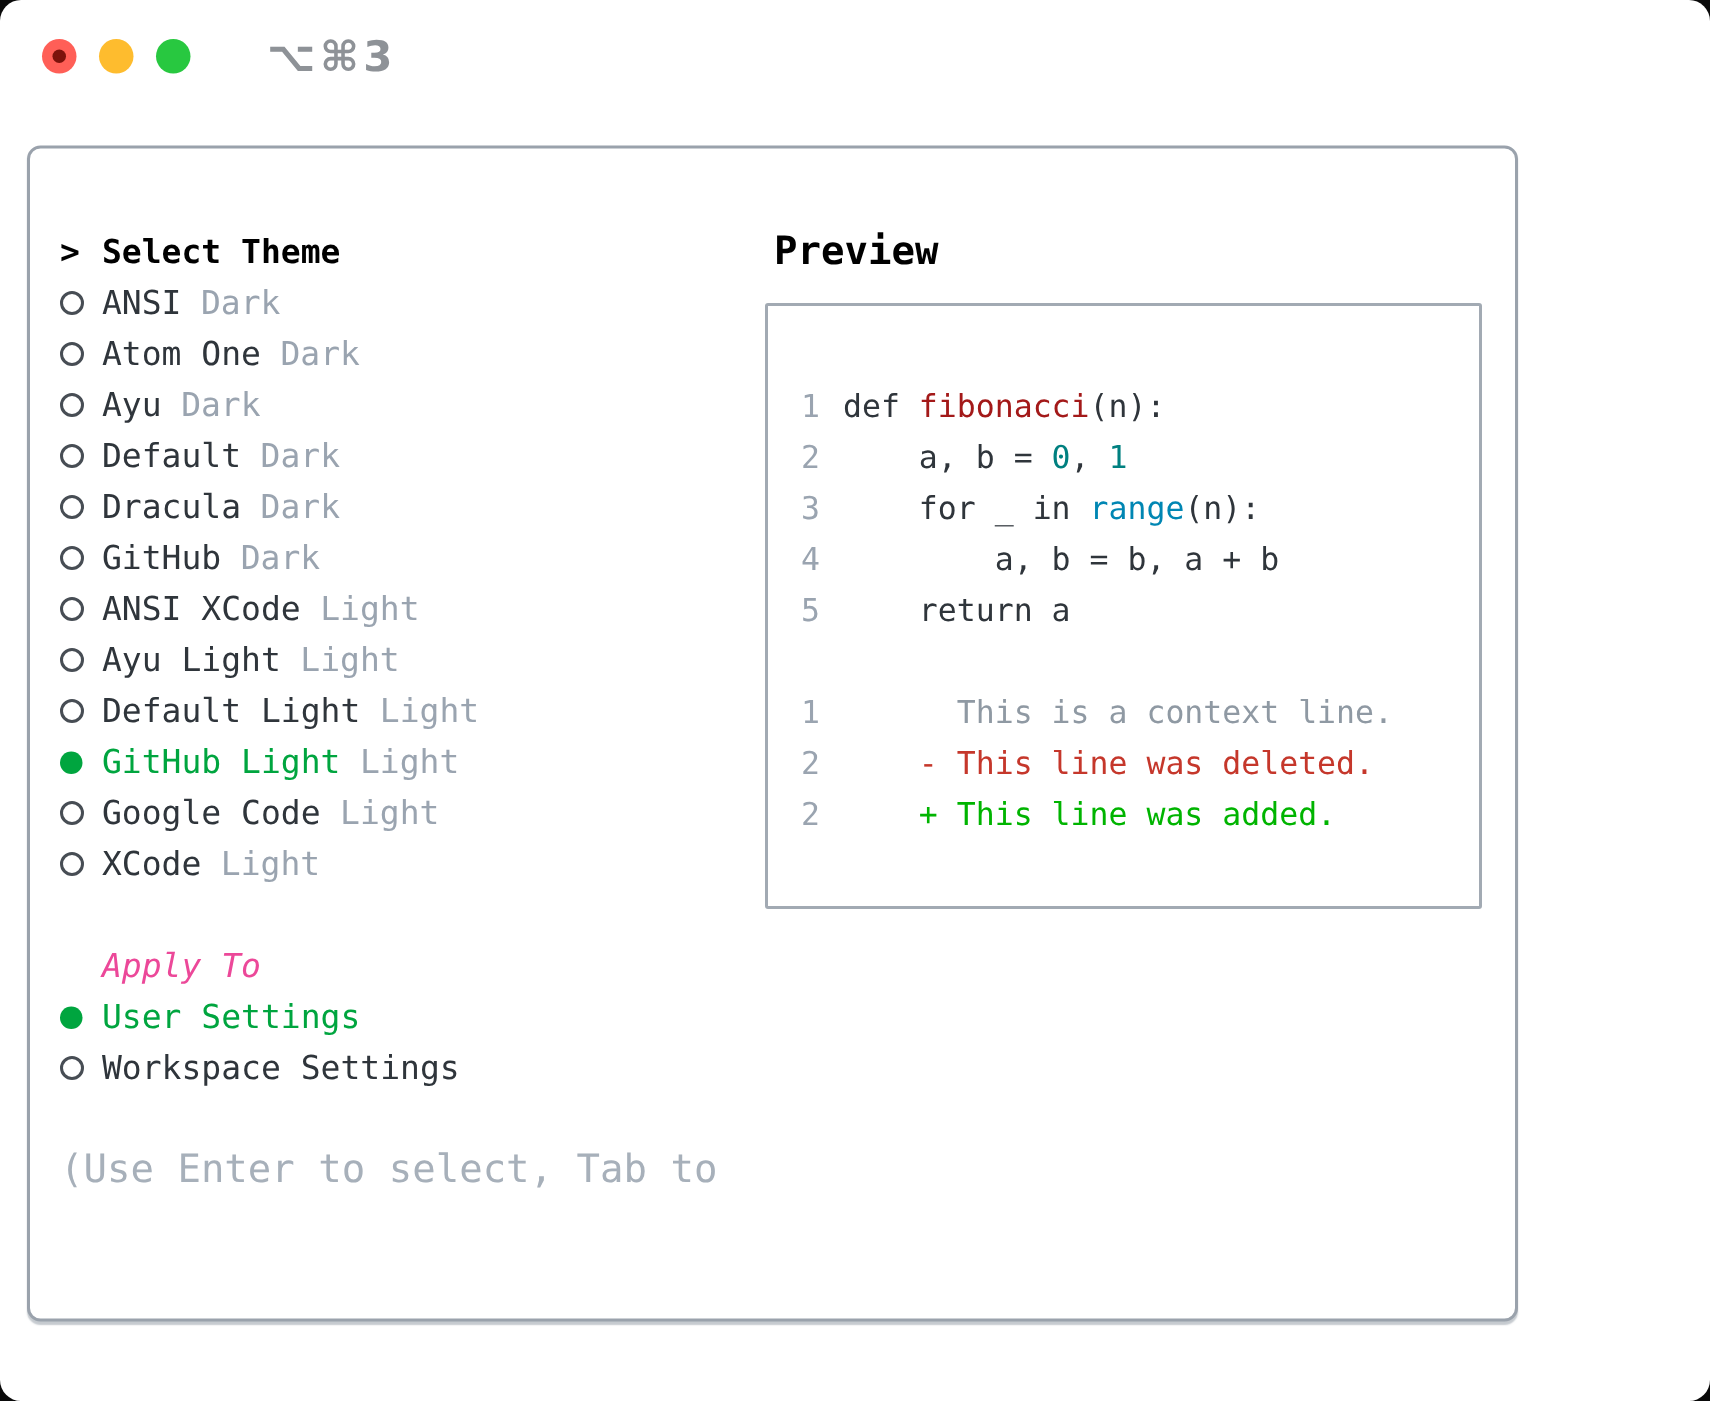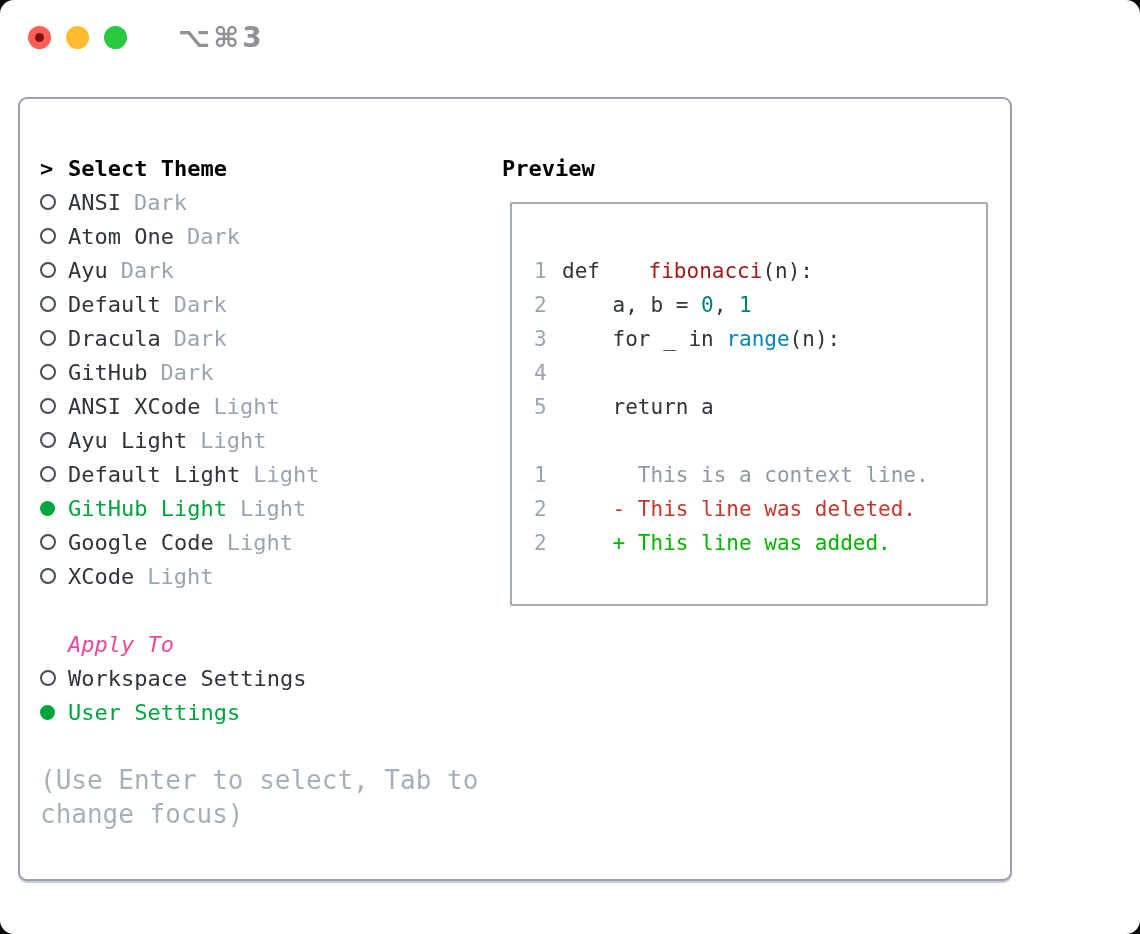--- a/index.html
+++ b/index.html
@@ -35,32 +35,32 @@
   .circle{width:12px;height:12px;border:2px solid #474d54;border-radius:50%;box-sizing:content-box;}
   .dot{width:15px;height:15px;background:var(--green,#00a53f);border-radius:50%;}
   .header-text{font-weight:bold;color:#000;}
   .label{white-space:pre;}
   .variant{color:var(--muted,#9aa4b0);margin-left:13px;white-space:pre;}
   .row.selected .label{color:var(--green,#00a53f);}
   .apply-title{color:#ec4899;font-style:italic;}
   .spacer{height:34px;}
   .hint{font-size:26px;line-height:34px;color:#a7b0ba;}
   
-  .preview-title{position:absolute;left:482px;top:52px;height:34px;display:flex;align-items:center;
-    font-size:22px;font-weight:bold;color:#000;}
+  .preview-title{position:absolute;left:496px;top:52px;height:34px;display:flex;align-items:center;
+    font-size:26px;font-weight:bold;color:#000;}
   .preview-box{
     position:absolute;left:490px;top:103px;width:478px;height:404px;box-sizing:border-box;
     border:2px solid #a2aab3;border-radius:2px;background:#fff;
     padding:50px 0 0 22px;overflow:hidden;
   }
   .code-line{display:flex;align-items:center;height:34px;font-size:21px;}
   .lineno{width:28px;flex:0 0 28px;color:var(--muted,#9aa4b0);white-space:pre;}
   .seg{white-space:pre;text-align:right;}
   .sty-code{color:var(--text-dark,#2f353b);}
-  .sty-function{color:var(--func-red,#a31919);margin-left:36px;}
+  .sty-function{color:var(--func-red,#a31919);}
   .sty-number{color:var(--num-teal,#008080);}
   .sty-builtin{color:var(--builtin-blue,#0086b3);}
   .sty-context{color:#8f99a3;}
   .sty-deleted{color:var(--del-red,#c5372b);}
   .sty-added{color:var(--add-green,#00b400);}
 </style>
 </head>
 <body>
 
 <div class="window">
@@ -172,39 +172,38 @@
         </div>
 
       <div class="spacer"></div>
 
       <div class="row">
         <span class="marker"></span>
         <span class="apply-title">Apply To</span>
       </div>
 
       <div id="apply-list">
+          <div class="row selected">
+            <span class="marker">
+              <span class="dot"></span>
+            </span>
+            <span class="label">User Settings</span>
+          </div>
           <div class="row">
             <span class="marker">
               <span class="circle"></span>
             </span>
             <span class="label">Workspace Settings</span>
-          </div>
-          <div class="row selected">
-            <span class="marker">
-              <span class="dot"></span>
-            </span>
-            <span class="label">User Settings</span>
           </div>
         </div>
 
       <div class="spacer"></div>
 
       <div class="hint">
         <div>(Use Enter to select, Tab to</div>
-        <div>change focus)</div>
       </div>
     </div>
 
     <div class="preview-title">Preview</div>
 
     <div class="preview-box">
       <div id="code-block">
           <div class="code-line">
             <span class="lineno">1</span>
             <span class="seg sty-code">def </span>
@@ -219,20 +218,21 @@
             <span class="seg sty-number">1</span>
           </div>
           <div class="code-line">
             <span class="lineno">3</span>
             <span class="seg sty-code">    for _ in </span>
             <span class="seg sty-builtin">range</span>
             <span class="seg sty-code">(n):</span>
           </div>
           <div class="code-line">
             <span class="lineno">4</span>
+            <span class="seg sty-code">        a, b = b, a + b</span>
           </div>
           <div class="code-line">
             <span class="lineno">5</span>
             <span class="seg sty-code">    return a</span>
           </div>
           <div class="code-line">
             <span class="lineno"></span>
           </div>
           <div class="code-line">
             <span class="lineno">1</span>

